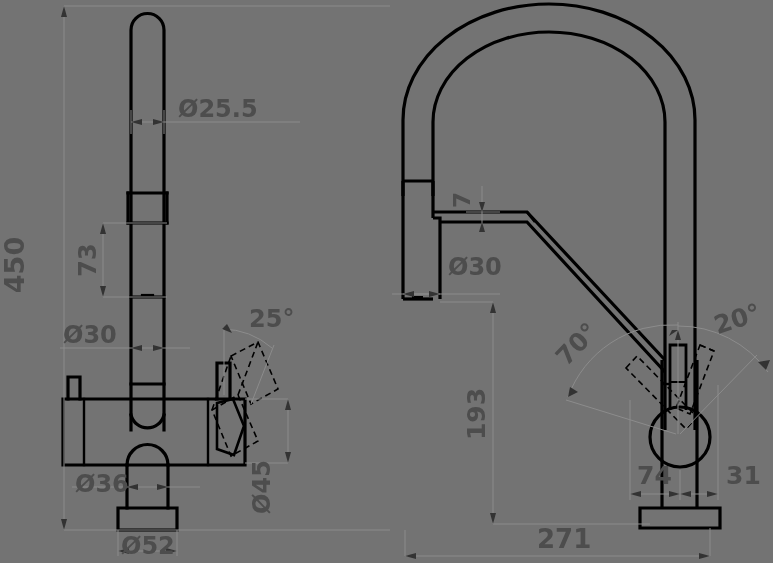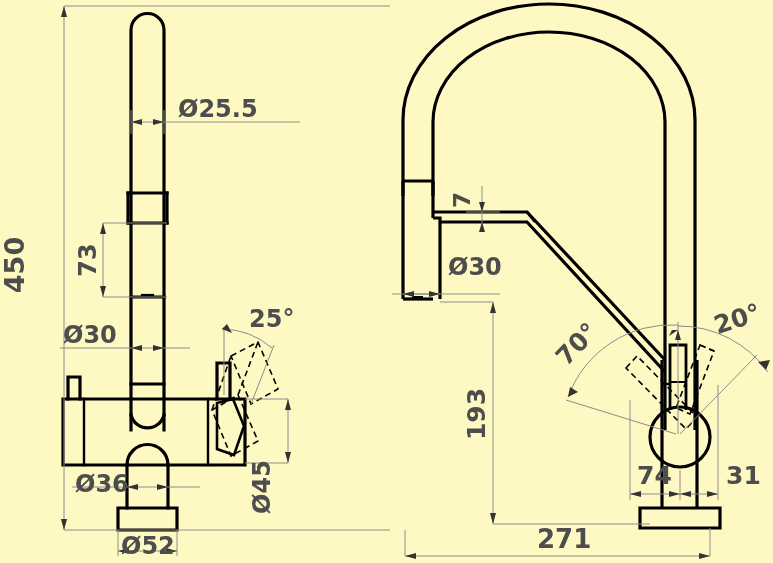--- a/index.html
+++ b/index.html
@@ -4,21 +4,21 @@
 <style>
   html, body {
     margin: 0;
     padding: 0;
     background: #ffffff;
   }
   #sheet {
     position: relative;
     width: 773px;
     height: 563px;
-    background: #fef9c3;
+    background: #737373;
     overflow: hidden;
     font-family: "DejaVu Sans", "Liberation Sans", sans-serif;
   }
   #sheet svg {
     position: absolute;
     left: 0;
     top: 0;
   }
   .dimtext {
     font-family: "DejaVu Sans", "Liberation Sans", sans-serif;

